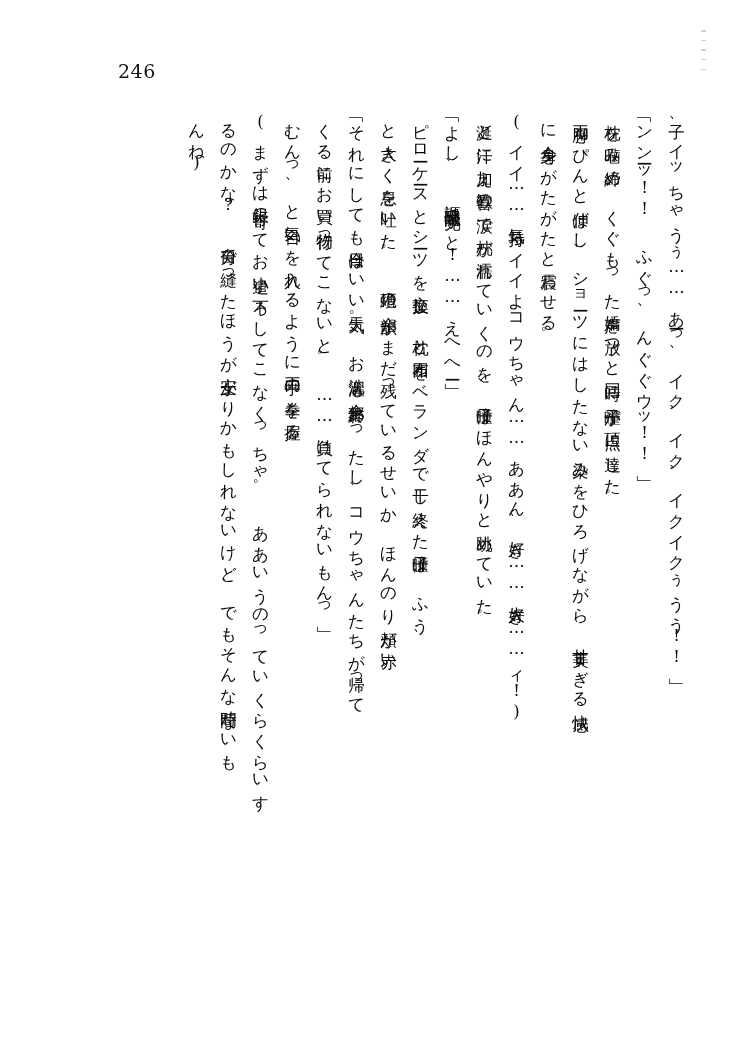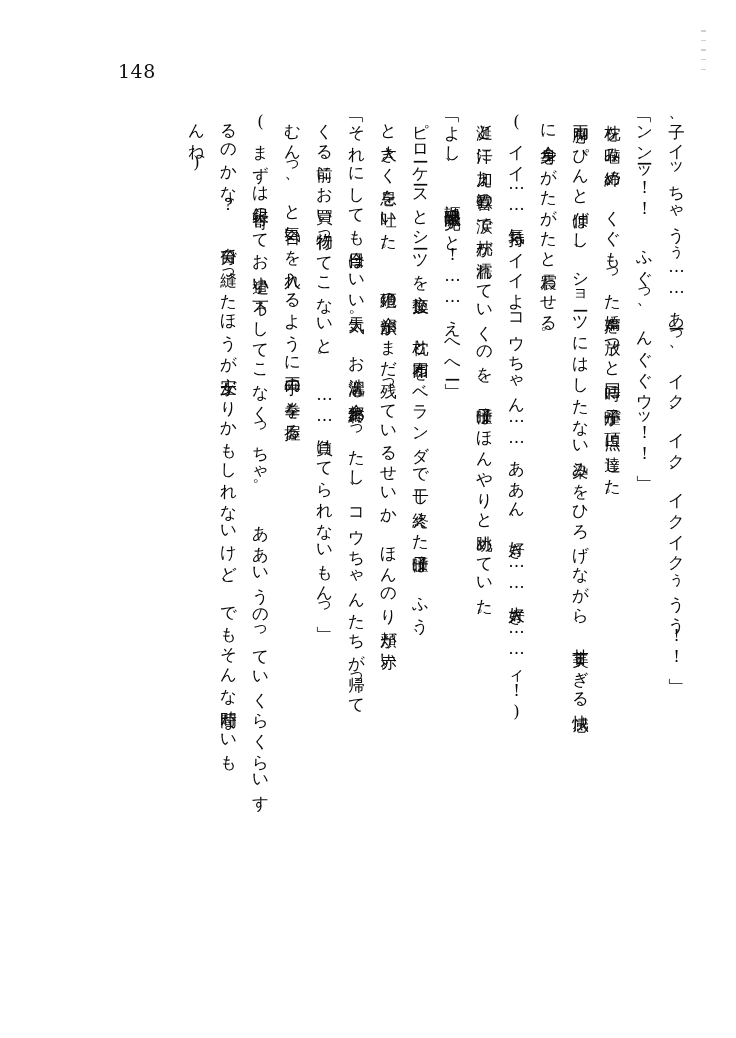--- a/index.html
+++ b/index.html
@@ -83,21 +83,21 @@
 <div class="page">
 
   <div class="margin-marks">
     <span></span>
     <span></span>
     <span></span>
     <span></span>
     <span></span>
   </div>
 
-  <div class="page-number">148</div>
+  <div class="page-number">246</div>
 
   <div class="text-block">
     <div class="col">子、イッちゃうぅ……あーっ、イク、イク、イクイクぅうう!!」</div>
     <div class="col">「ンンーッ!!　ふぐっ、んぐぐウッ!!」</div>
     <div class="col">枕を噛み締め、くぐもった嬌声を放つと同時に瞳子が頂点に達した。</div>
     <div class="col">両脚をぴんと伸ばし、ショーツにはしたない染みをひろげながら、甘美すぎる快感</div>
     <div class="col">に全身をがたがたと震わせる。</div>
     <div class="col">(イイ……気持ちイイよコウちゃん……ああん、好き……大好き……ィ!)</div>
     <div class="col">涎と汗に加え歓喜の涙で枕が濡れていくのを、瞳子はほんやりと眺めていた。</div>
     <div class="col">「よし、　証拠隠滅完了っと!……えへへー」</div>

